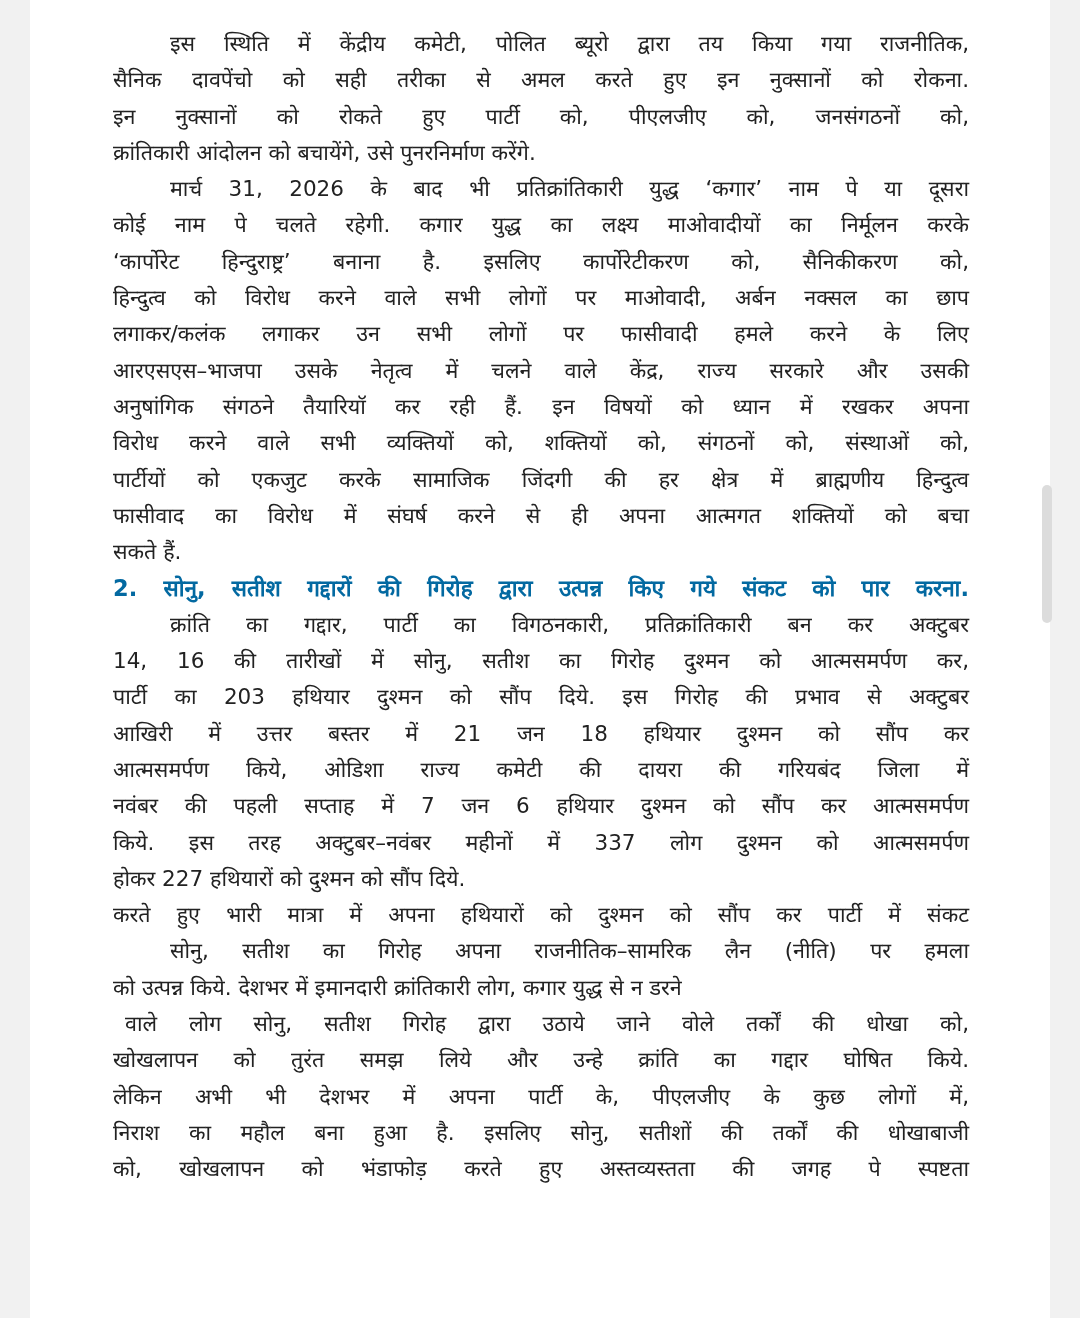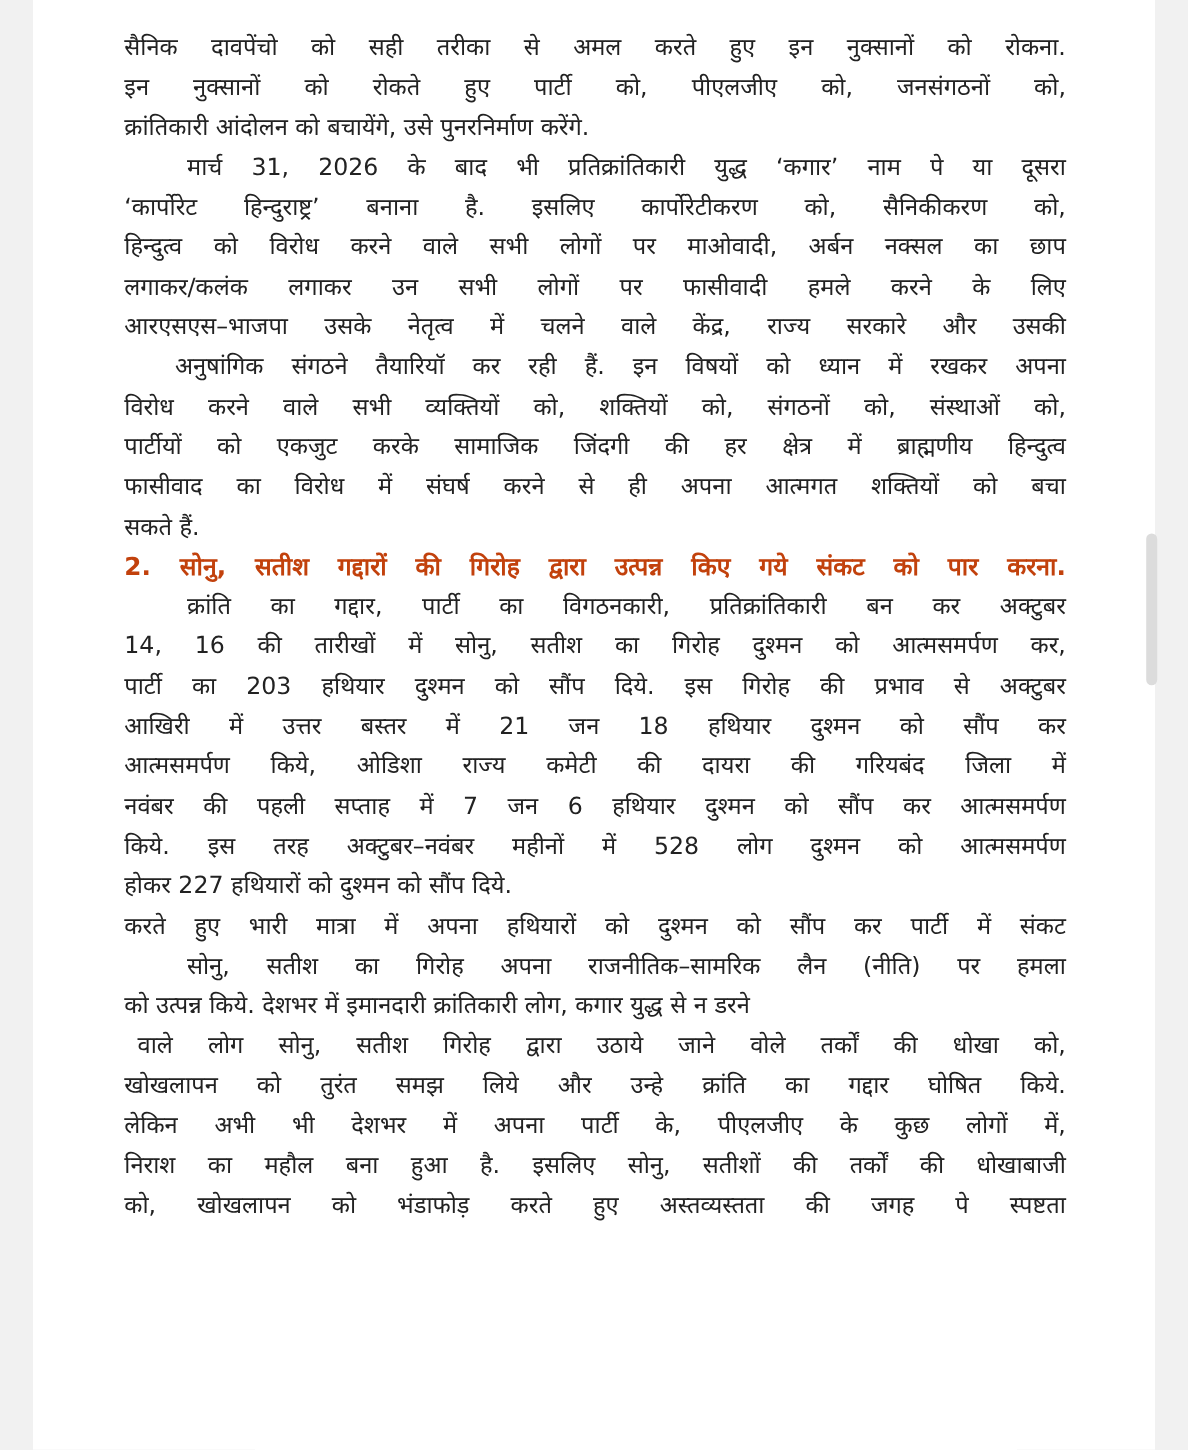--- a/index.html
+++ b/index.html
@@ -48,21 +48,21 @@
     }
     .line.indent {
       padding-left: 57px;
     }
     .heading {
       display: block;
       height: 36.3px;
       white-space: nowrap;
       font-weight: bold;
       font-size: 22.5px;
-      color: #c2410c;
+      color: #0369a1;
       text-align-last: justify;
     }
     .scrollbar-track {
       position: absolute;
       left: 1040px;
       top: 0;
       width: 14px;
       height: 1318px;
     }
     .scrollbar-thumb {
@@ -76,48 +76,50 @@
     }
   </style>
 </head>
 <body>
 
 <div class="viewer">
   <div class="page">
     <div class="content">
 
       <div>
+        <span class="line indent" style="display: block;"><span style="white-space: nowrap; word-spacing: 0px;">इस स्थिति में केंद्रीय कमेटी, पोलित ब्यूरो द्वारा तय किया गया राजनीतिक,</span></span>
         <span class="line" style="display: block;"><span style="white-space: nowrap; word-spacing: 0px;">सैनिक दावपेंचो को सही तरीका से अमल करते हुए इन नुक्सानों को रोकना.</span></span>
         <span class="line" style="display: block;"><span style="white-space: nowrap; word-spacing: 0px;">इन नुक्सानों को रोकते हुए पार्टी को, पीएलजीए को, जनसंगठनों को,</span></span>
         <span class="line last" style="display: block;"><span style="white-space: nowrap;">क्रांतिकारी आंदोलन को बचायेंगे, उसे पुनरनिर्माण करेंगे.</span></span>
       </div>
 
       <div>
         <span class="line indent" style="display: block;"><span style="white-space: nowrap; word-spacing: 0px;">मार्च 31, 2026 के बाद भी प्रतिक्रांतिकारी युद्ध ‘कगार’ नाम पे या दूसरा</span></span>
+        <span class="line" style="display: block;"><span style="white-space: nowrap; word-spacing: 0px;">कोई नाम पे चलते रहेगी. कगार युद्ध का लक्ष्य माओवादीयों का निर्मूलन करके</span></span>
         <span class="line" style="display: block;"><span style="white-space: nowrap; word-spacing: 0px;">‘कार्पोरेट हिन्दुराष्ट्र’ बनाना है. इसलिए कार्पोरेटीकरण को, सैनिकीकरण को,</span></span>
         <span class="line" style="display: block;"><span style="white-space: nowrap; word-spacing: 0px;">हिन्दुत्व को विरोध करने वाले सभी लोगों पर माओवादी, अर्बन नक्सल का छाप</span></span>
         <span class="line" style="display: block;"><span style="white-space: nowrap; word-spacing: 0px;">लगाकर/कलंक लगाकर उन सभी लोगों पर फासीवादी हमले करने के लिए</span></span>
         <span class="line" style="display: block;"><span style="white-space: nowrap; word-spacing: 0px;">आरएसएस–भाजपा उसके नेतृत्व में चलने वाले केंद्र, राज्य सरकारे और उसकी</span></span>
-        <span class="line" style="display: block; margin-left: 46px;"><span style="white-space: nowrap; word-spacing: 0px;">अनुषांगिक संगठने तैयारियॉ कर रही हैं. इन विषयों को ध्यान में रखकर अपना</span></span>
+        <span class="line" style="display: block;"><span style="white-space: nowrap; word-spacing: 0px;">अनुषांगिक संगठने तैयारियॉ कर रही हैं. इन विषयों को ध्यान में रखकर अपना</span></span>
         <span class="line" style="display: block;"><span style="white-space: nowrap; word-spacing: 0px;">विरोध करने वाले सभी व्यक्तियों को, शक्तियों को, संगठनों को, संस्थाओं को,</span></span>
         <span class="line" style="display: block;"><span style="white-space: nowrap; word-spacing: 0px;">पार्टीयों को एकजुट करके सामाजिक जिंदगी की हर क्षेत्र में ब्राह्मणीय हिन्दुत्व</span></span>
         <span class="line" style="display: block;"><span style="white-space: nowrap; word-spacing: 0px; margin-top: 46px;">फासीवाद का विरोध में संघर्ष करने से ही अपना आत्मगत शक्तियों को बचा</span></span>
         <span class="line last" style="display: block;"><span style="white-space: nowrap;">सकते हैं.</span></span>
       </div>
 
       <div class="heading" style="display: block;"><span style="white-space: nowrap; word-spacing: 0px;">2. सोनु, सतीश गद्दारों की गिरोह द्वारा उत्पन्न किए गये संकट को पार करना.</span></div>
 
       <div>
         <span class="line indent" style="display: block;"><span style="white-space: nowrap; word-spacing: 0px;">क्रांति का गद्दार, पार्टी का विगठनकारी, प्रतिक्रांतिकारी बन कर अक्टुबर</span></span>
         <span class="line" style="display: block;"><span style="white-space: nowrap; word-spacing: 0px;">14, 16 की तारीखों में सोनु, सतीश का गिरोह दुश्मन को आत्मसमर्पण कर,</span></span>
         <span class="line" style="display: block;"><span style="white-space: nowrap; word-spacing: 0px;">पार्टी का 203 हथियार दुश्मन को सौंप दिये. इस गिरोह की प्रभाव से अक्टुबर</span></span>
         <span class="line" style="display: block;"><span style="white-space: nowrap; word-spacing: 0px;">आखिरी में उत्तर बस्तर में 21 जन 18 हथियार दुश्मन को सौंप कर</span></span>
         <span class="line" style="display: block;"><span style="white-space: nowrap; word-spacing: 0px;">आत्मसमर्पण किये, ओडिशा राज्य कमेटी की दायरा की गरियबंद जिला में</span></span>
         <span class="line" style="display: block;"><span style="white-space: nowrap; word-spacing: 0px;">नवंबर की पहली सप्ताह में 7 जन 6 हथियार दुश्मन को सौंप कर आत्मसमर्पण</span></span>
-        <span class="line" style="display: block;"><span style="white-space: nowrap; word-spacing: 0px;">किये. इस तरह अक्टुबर–नवंबर महीनों में 528 लोग दुश्मन को आत्मसमर्पण</span></span>
+        <span class="line" style="display: block;"><span style="white-space: nowrap; word-spacing: 0px;">किये. इस तरह अक्टुबर–नवंबर महीनों में 337 लोग दुश्मन को आत्मसमर्पण</span></span>
         <span class="line last" style="display: block;"><span style="white-space: nowrap;">होकर 227 हथियारों को दुश्मन को सौंप दिये.</span></span>
       </div>
 
       <div>
         <span class="line" style="display: block;"><span style="white-space: nowrap; word-spacing: 0px;">करते हुए भारी मात्रा में अपना हथियारों को दुश्मन को सौंप कर पार्टी में संकट</span></span>
         <span class="line indent" style="display: block;"><span style="white-space: nowrap; word-spacing: 0px;">सोनु, सतीश का गिरोह अपना राजनीतिक–सामरिक लैन (नीति) पर हमला</span></span>
         <span class="line" style="display: block;"><span style="white-space: nowrap; display: inline-block; transform-origin: left center; transform: scaleX(0.999982);">को उत्पन्न किये. देशभर में इमानदारी क्रांतिकारी लोग, कगार युद्ध से न डरने</span></span>
         <span class="line" style="display: block; margin-left: 12px;"><span style="white-space: nowrap; word-spacing: 0px;">वाले लोग सोनु, सतीश गिरोह द्वारा उठाये जाने वोले तर्कों की धोखा को,</span></span>
         <span class="line" style="display: block;"><span style="white-space: nowrap; word-spacing: 0px;">खोखलापन को तुरंत समझ लिये और उन्हे क्रांति का गद्दार घोषित किये.</span></span>
         <span class="line" style="display: block;"><span style="white-space: nowrap; word-spacing: 0px;">लेकिन अभी भी देशभर में अपना पार्टी के, पीएलजीए के कुछ लोगों में,</span></span>

